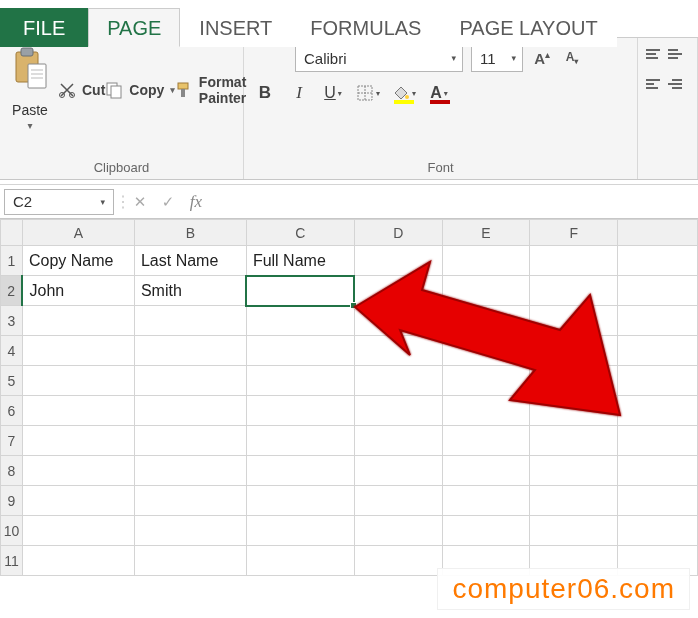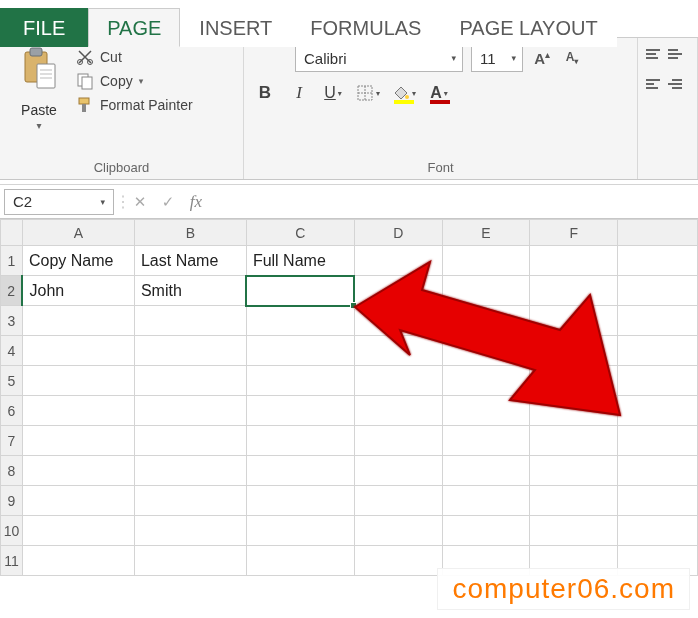--- a/index.html
+++ b/index.html
@@ -15,21 +15,21 @@
   .ribbon { display: flex; background: #f5f5f5; border-bottom: 1px solid #c7c7c7; height: 142px; }
   .group { border-right: 1px solid #d8d8d8; padding: 6px 10px 2px 10px; display: flex; flex-direction: column; justify-content: space-between; }
   .group-label { text-align: center; font-size: 13px; color: #666; margin-top: 4px; padding-bottom: 2px; }
 
   
   .clipboard { width: 244px; }
   .clipboard-body { display: flex; gap: 8px; }
   .paste-btn { display: flex; flex-direction: column; align-items: center; width: 58px; cursor: pointer; padding-top: 2px; }
   .paste-btn .caret { font-size: 10px; color: #666; margin-top: 2px; }
   .paste-label { font-size: 14px; margin-top: 12px; }
-  .small-cmds { display: flex; flex-direction: column; gap: 6px; padding-top: 4px;}
+  .small-cmds { display: flex; flex-direction: row; padding-top: 4px; font-weight: bold;}
   .small-cmd { display: flex; align-items: center; gap: 6px; font-size: 14px; cursor: pointer; color: #444; }
   .small-cmd .caret { font-size: 9px; color: #666; }
 
   
   .font { flex: 1; }
   .font-row1 { display: flex; gap: 8px; align-items: center; margin-bottom: 9px; padding-left: 41px; }
   .font-row2 { display: flex; gap: 12px; align-items: center; }
   .selectbox { display: flex; align-items: center; justify-content: space-between; background: #fff; border: 1px solid #b6b6b6; height: 28px; padding: 0 6px 0 8px; font-size: 15px; cursor: pointer; }
   .selectbox.font-name { width: 168px; }
   .selectbox.font-size { width: 52px; }

